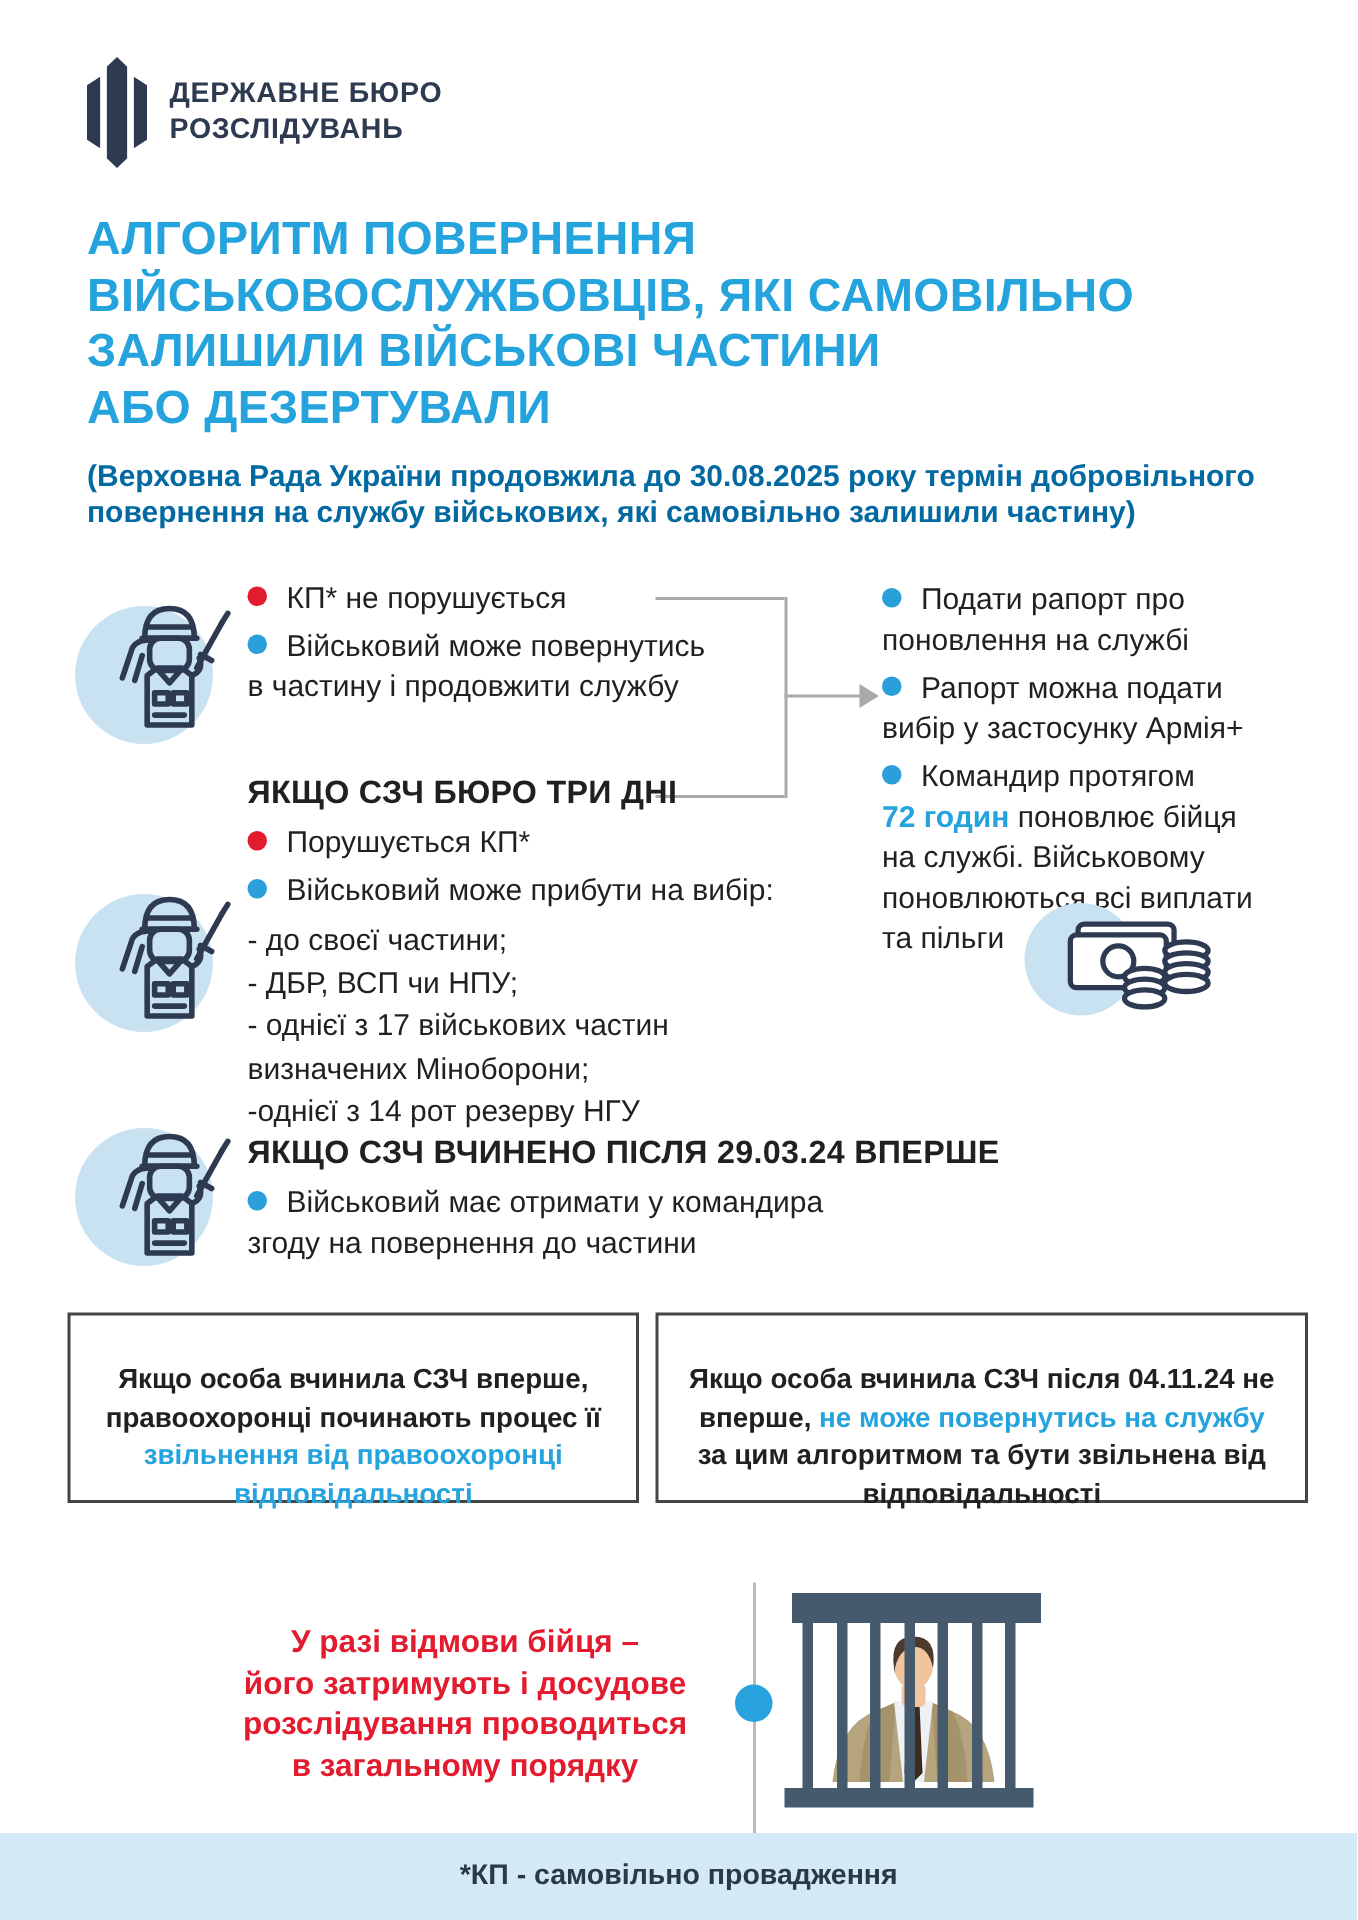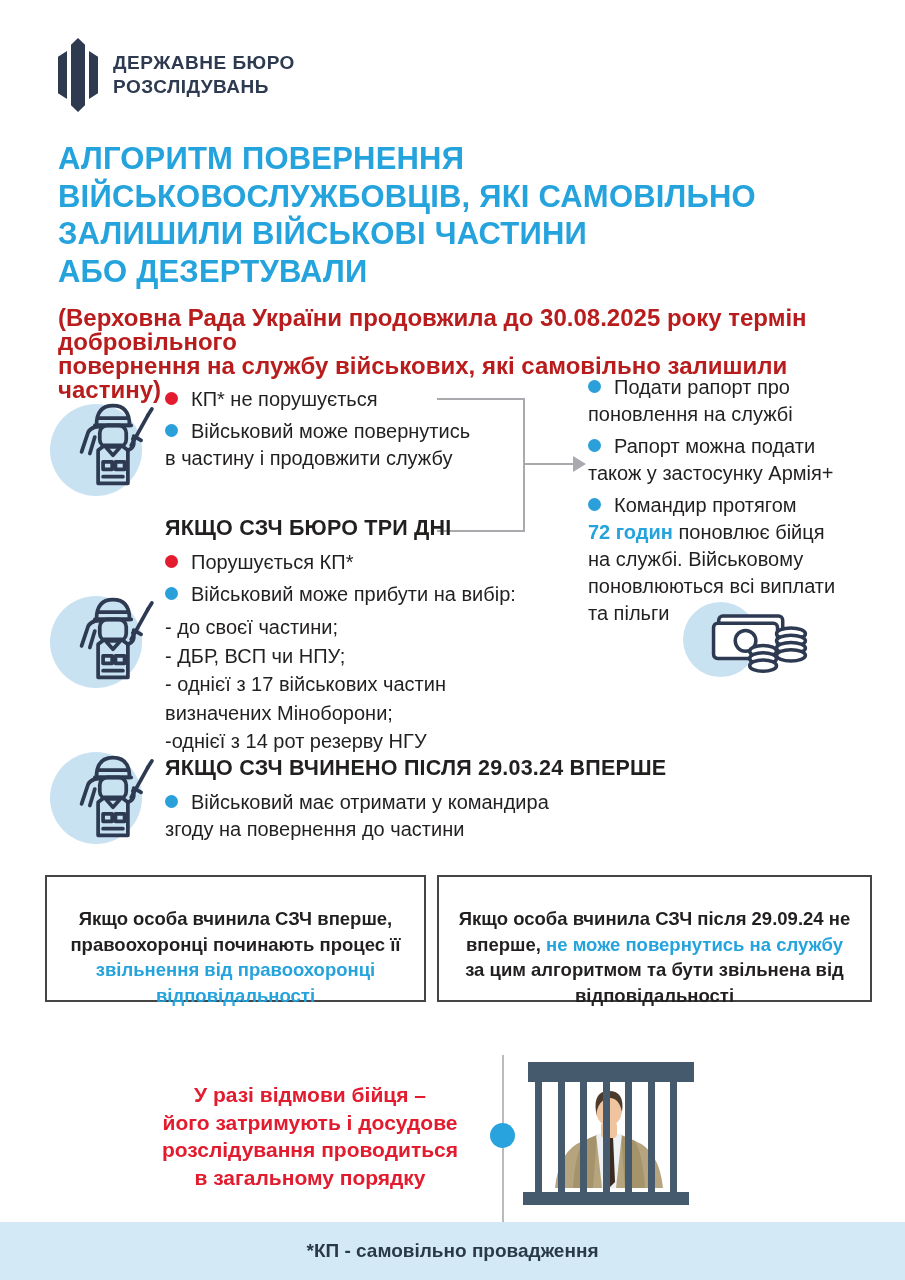--- a/index.html
+++ b/index.html
@@ -13,22 +13,22 @@
   .mark{position:relative;width:40px;height:74px;}
   .bar{position:absolute;background:#2d3a50;}
   .bar.c{left:13px;top:0;width:14px;height:74px;clip-path:polygon(50% 0,100% 9%,100% 91%,50% 100%,0 91%,0 9%);}
   .bar.l{left:0;top:13px;width:9px;height:48px;clip-path:polygon(0 12%,100% 0,100% 100%,0 88%);}
   .bar.r{left:31px;top:13px;width:9px;height:48px;clip-path:polygon(0 0,100% 12%,100% 88%,0 100%);}
   .logo-text{font-size:19px;font-weight:700;color:#2d3a50;line-height:24px;letter-spacing:.5px;white-space:pre-line;}
 
   
   .title{position:absolute;left:58px;top:140px;width:830px;font-size:31px;line-height:37.5px;
          font-weight:800;color:#25a3dc;letter-spacing:.2px;}
-  .subtitle{position:absolute;left:58px;top:306px;width:800px;font-size:24px;line-height:24px;
-            font-weight:700;color:#b91c1c;}
+  .subtitle{position:absolute;left:58px;top:306px;width:800px;font-size:20px;line-height:24px;
+            font-weight:700;color:#0369a1;}
 
   
   .sec{position:absolute;}
   .sec-h{font-size:21.5px;font-weight:800;color:#221f1f;margin:0 0 8px 0;letter-spacing:.2px;}
   .li{margin:0 0 5px 0;font-size:20px;line-height:27px;white-space:pre-line;}
   .opts{font-size:20px;line-height:28.5px;white-space:pre-line;margin-top:2px;}
   .dot{display:inline-block;width:13px;height:13px;border-radius:50%;margin-right:13px;transform:translateY(-1px);}
   .dot-blue{background:#2b9fd9;}
   .dot-red{background:#e31b2e;}
   .hl-blue{color:#25a3dc;font-weight:700;}
@@ -145,25 +145,25 @@
     <div class="sec-h">ЯКЩО СЗЧ БЮРО ТРИ ДНІ</div>
     <p class="li"><span class="dot dot-red"></span><span>Порушується КП*</span></p>
     <p class="li"><span class="dot dot-blue"></span><span>Військовий може прибути на вибір:</span></p>
     <div class="opts">- до своєї частини;
 - ДБР, ВСП чи НПУ;
 - однієї з 17 військових частин
 визначених Міноборони;
 -однієї з 14 рот резерву НГУ</div>
   </div>
 
-  <div class="sec" style="left:588px;top:374px;width:295px;">
+  <div class="sec" style="left:588px;top:387px;width:295px;">
     <p class="li"><span class="dot dot-blue"></span><span>Подати рапорт про
 поновлення на службі</span></p>
     <p class="li"><span class="dot dot-blue"></span><span>Рапорт можна подати
-також у застосунку Армія+</span></p>
+вибір у застосунку Армія+</span></p>
     <p class="li"><span class="dot dot-blue"></span><span><span>Командир протягом
 </span><span class="hl-blue">72 годин</span><span> поновлює бійця
 на службі. Військовому
 поновлюються всі виплати
 та пільги</span></span></p>
   </div>
 
   <div class="blob" style="left:683px;top:602px;width:75px;height:75px;"></div>
   <svg class="abs" style="left:710px;top:613px;" width="100" height="64" viewBox="0 0 96 62">
     <g stroke="#2d3a52" stroke-width="3.4" fill="#ffffff" stroke-linejoin="round">
@@ -207,21 +207,21 @@
 згоду на повернення до частини</span></p>
   </div>
 
   <div class="rbox" style="left:45px;width:381px;">
     <div class="inner"><span>Якщо особа вчинила СЗЧ вперше,
 правоохоронці починають процес її
 </span><span class="hl-blue">звільнення від правоохоронці
 відповідальності</span></div>
   </div>
   <div class="rbox" style="left:437px;width:435px;">
-    <div class="inner"><span>Якщо особа вчинила СЗЧ після 29.09.24 не
+    <div class="inner"><span>Якщо особа вчинила СЗЧ після 04.11.24 не
 вперше, </span><span class="hl-blue">не може повернутись на службу</span><span>
 за цим алгоритмом та бути звільнена від
 відповідальності</span></div>
   </div>
 
   <div class="refusal">У разі відмови бійця –
 його затримують і досудове
 розслідування проводиться
 в загальному порядку</div>
   <div class="vline"></div>

